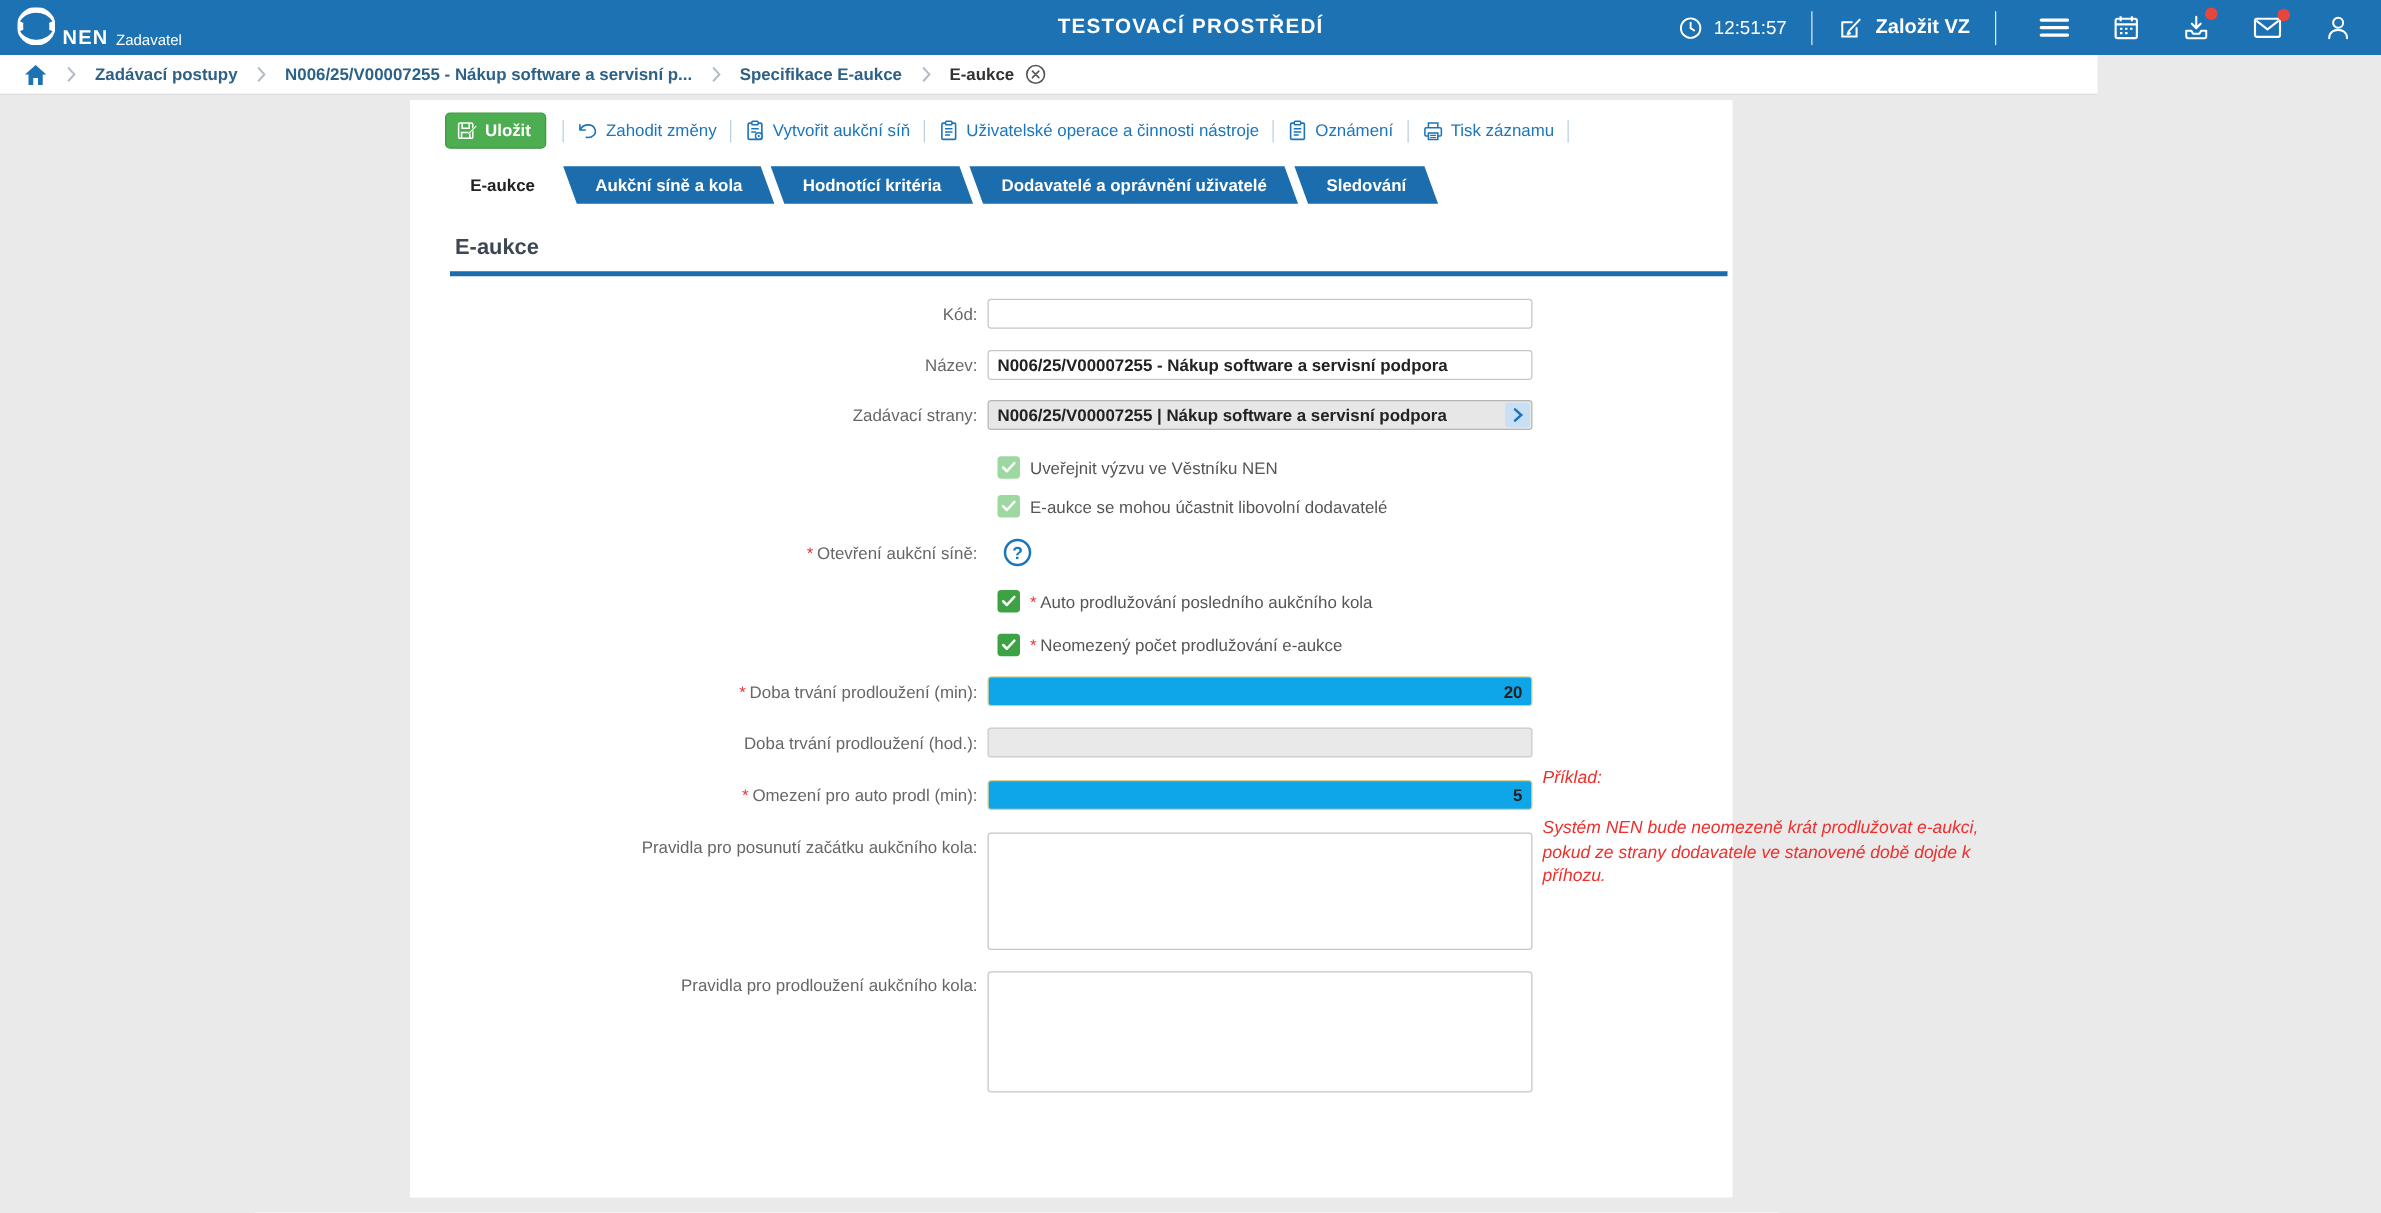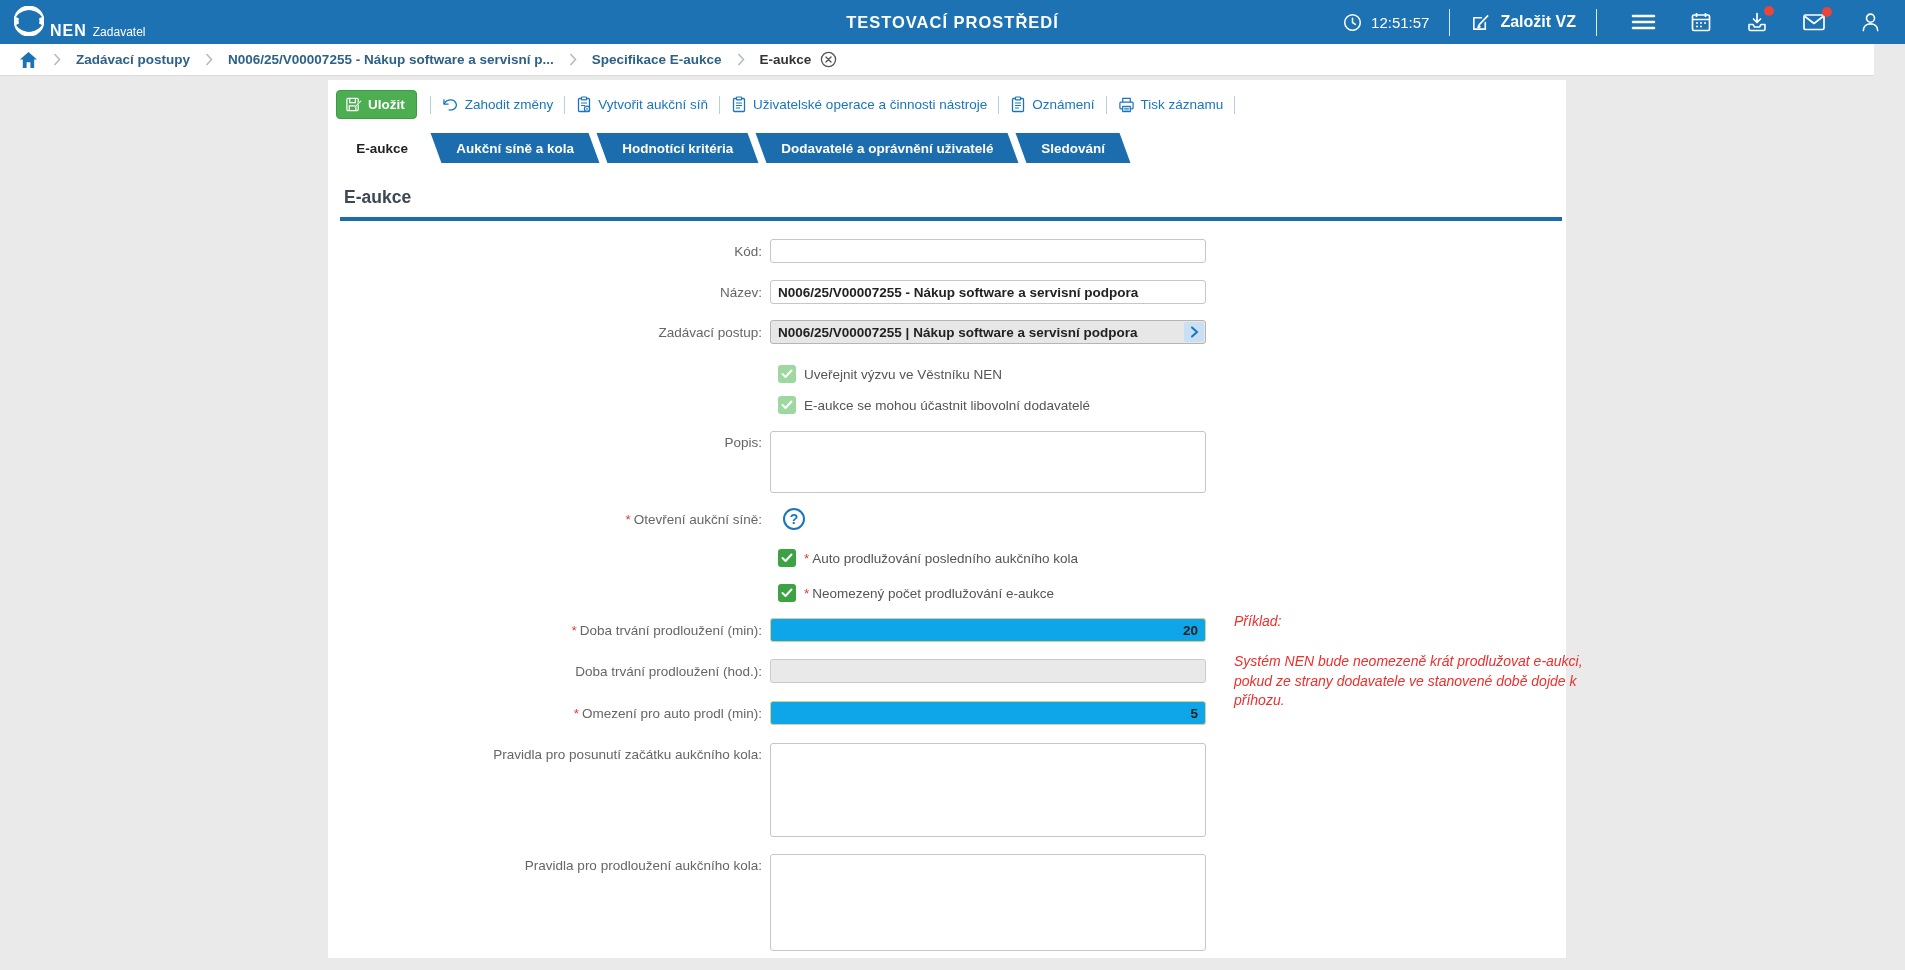--- a/index.html
+++ b/index.html
@@ -22,29 +22,29 @@
     font-size:16.5px; font-weight:bold; letter-spacing:1px; white-space:nowrap;
   }
   .topbar-right { margin-left:auto; display:flex; align-items:center; padding-right:24px; }
   .clockgrp { display:flex; align-items:center; gap:9px; font-size:15px; }
   .tb-div { width:1px; height:27px; background:rgba(255,255,255,.85); margin:0 20px; }
   .createvz { display:flex; align-items:center; gap:9px; font-size:16px; font-weight:bold; cursor:pointer; }
   .tb-ic { position:relative; margin-left:34px; display:flex; align-items:center; cursor:pointer; }
   .badge { position:absolute; top:-5px; right:-6px; width:10px; height:10px; border-radius:50%; background:#e8453c; }
   
   .crumbbar {
-    position:absolute; left:0; top:44px; width:1874px; height:32px; background:#fff;
+    position:absolute; left:0; top:44px; width:1678px; height:32px; background:#fff;
     border-bottom:1px solid #dcdcdc; display:flex; align-items:center; padding-left:19px;
   }
   .crumb { font-size:13.5px; font-weight:bold; color:#2e6187; cursor:pointer; white-space:nowrap; }
   .crumb.current { color:#333; cursor:default; }
   .crumb-sep { margin:0 15px; display:flex; align-items:center; }
   .crumb-close { margin-left:9px; display:flex; cursor:pointer; }
   
-  .panel { position:absolute; left:328px; top:80px; width:1238px; height:878px; background:#fff; }
+  .panel { position:absolute; left:328px; top:80px; width:1058px; height:878px; background:#fff;padding-left:20px; }
   
   .toolbar { display:flex; align-items:center; padding:10px 0 0 8px; }
   .btn-save {
     display:flex; align-items:center; gap:6px; background:#4cae50; border:1px solid #3f9a43;
     color:#fff; font-size:13.5px; font-weight:bold; border-radius:4px; padding:5px 11px 5px 8px; cursor:pointer;
   }
   .tool-link { display:flex; align-items:center; gap:6px; color:#1a75bc; font-size:13.5px; cursor:pointer; white-space:nowrap; }
   .tool-sep { width:1px; height:18px; background:#b9cfe0; margin:0 11px; }
   .tool-sep.first { margin-left:13px; }
   
@@ -306,21 +306,21 @@
     </div>
 
     <div class="row" style="margin-bottom:16px">
       <span class="lbl">Název:</span>
       <span class="fld">
           <input class="txt" type="text" value="N006/25/V00007255 - Nákup software a servisní podpora" style="">
         </span>
     </div>
 
     <div class="row" style="margin-bottom:21px">
-      <span class="lbl">Zadávací postup:</span>
+      <span class="lbl">Zadávací strany:</span>
       <span class="fld">
         <input class="txt graybg" type="text" readonly="" value="N006/25/V00007255 | Nákup software a servisní podpora" style="">
         <span class="detail-btn">
           <svg width="9" height="12" viewBox="0 0 9 12">
             <path d="M2 1.5 L7 6 L2 10.5" fill="none" stroke="#1a75bc" stroke-width="2" stroke-linecap="round"></path>
           </svg>
         </span>
       </span>
     </div>
 
@@ -335,26 +335,20 @@
 
     <div class="cbrow" style="margin-bottom:17px">
       <span class="cb dis">
         <svg width="12" height="10" viewBox="0 0 12 10">
             <path d="M1.5 5 L4.5 8 L10.5 1.5" fill="none" stroke="#fff" stroke-width="2" stroke-linecap="round" stroke-linejoin="round"></path>
           </svg>
       </span>
       <span class="cblbl">E-aukce se mohou účastnit libovolní dodavatelé</span>
     </div>
 
-    <div class="row top" style="margin-bottom:15px">
-      <span class="lbl">Popis:</span>
-      <span class="fld">
-          <textarea class="ta" style="height: 62px;"></textarea>
-        </span>
-    </div>
 
     <div class="row" style="margin-bottom:19px">
       <span class="lbl"><span class="req">*</span><span>Otevření aukční síně:</span></span>
       <span class="helpic">?</span>
     </div>
 
     <div class="cbrow" style="margin-bottom:17px">
       <span class="cb on">
         <svg width="12" height="10" viewBox="0 0 12 10">
             <path d="M1.5 5 L4.5 8 L10.5 1.5" fill="none" stroke="#fff" stroke-width="2" stroke-linecap="round" stroke-linejoin="round"></path>

